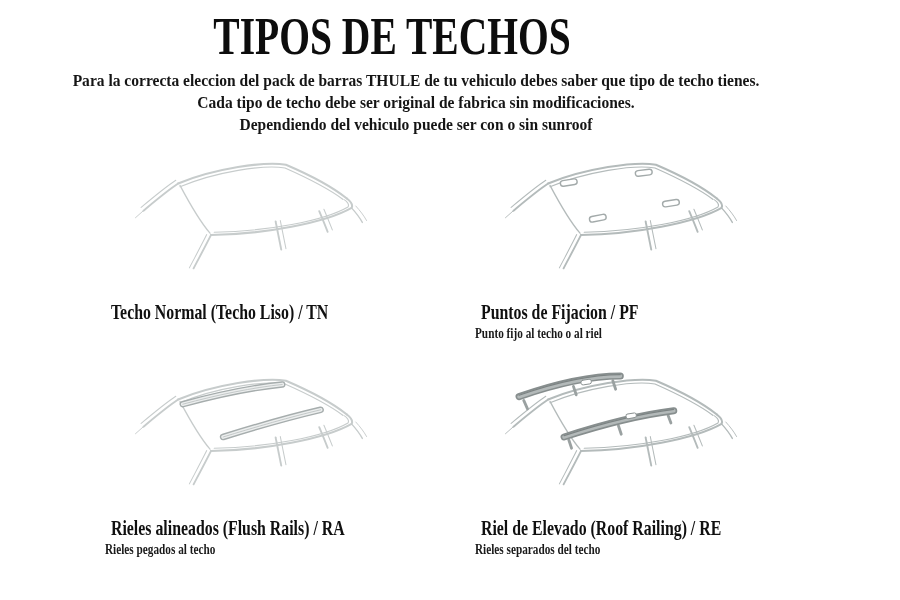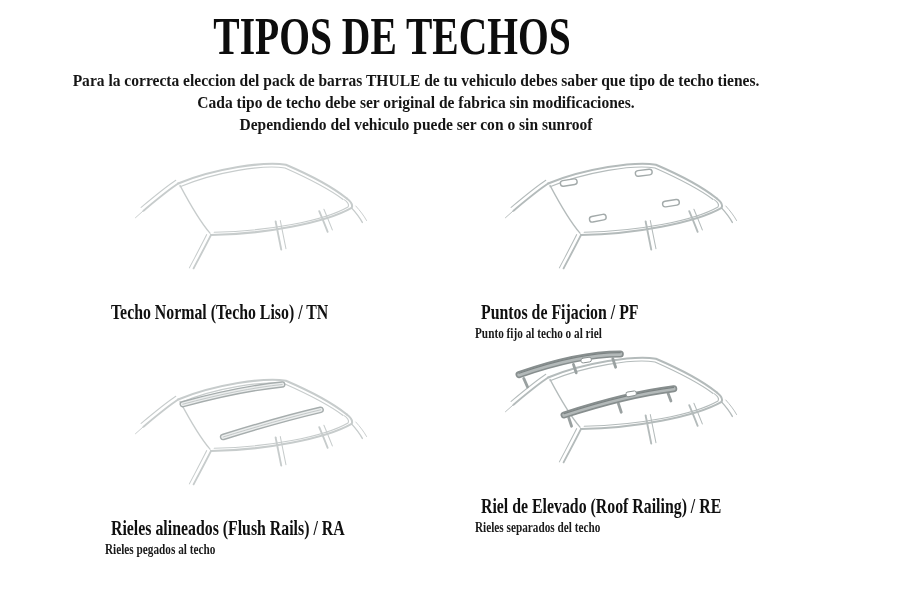--- a/index.html
+++ b/index.html
@@ -40,21 +40,21 @@
     white-space: nowrap;
     color: #151515;
   }
   .cell {
     position: absolute;
     width: 400px;
   }
   .cell.tn { left: 55px;  top: 146px; }
   .cell.pf { left: 425px; top: 146px; }
   .cell.ra { left: 55px;  top: 362px; }
-  .cell.re { left: 425px; top: 340px; }
+  .cell.re { left: 425px; top: 362px; }
   .roof-svg {
     display: block;
     margin: 0 auto;
     width: 310px;
     height: 150px;
   }
   .sketch-light { color: #c7cccc; }
   .sketch-mid   { color: #b4bbbb; }
   .label {
     margin-top: 3px;

